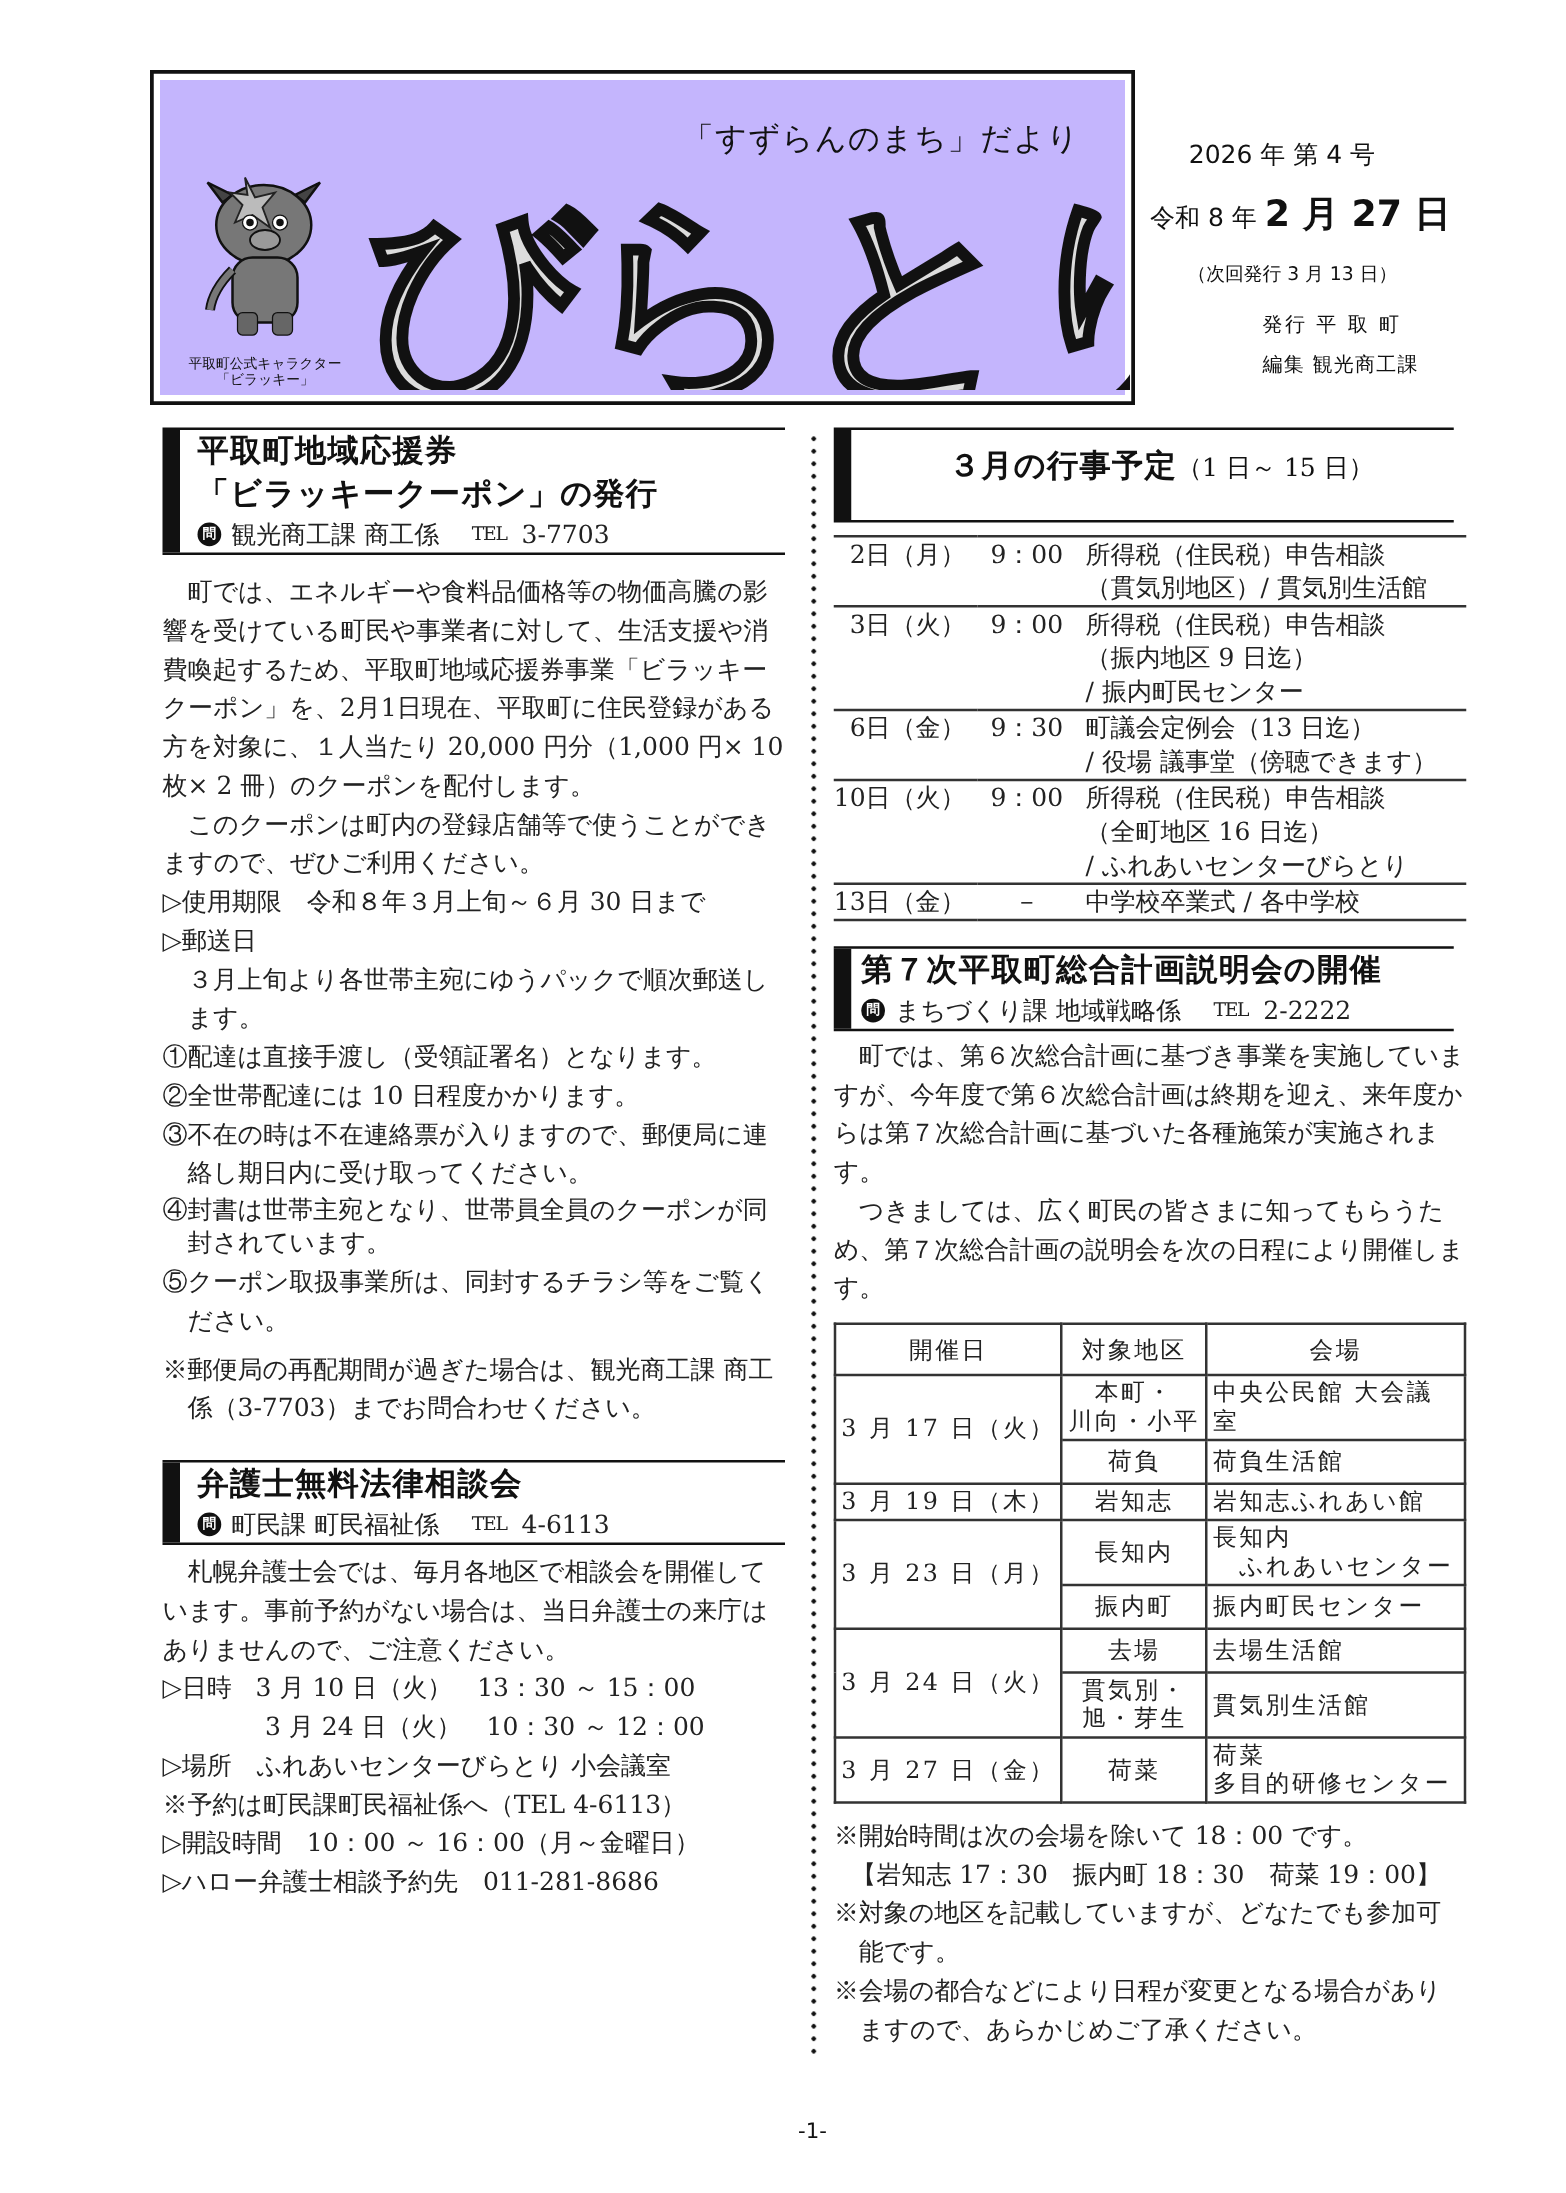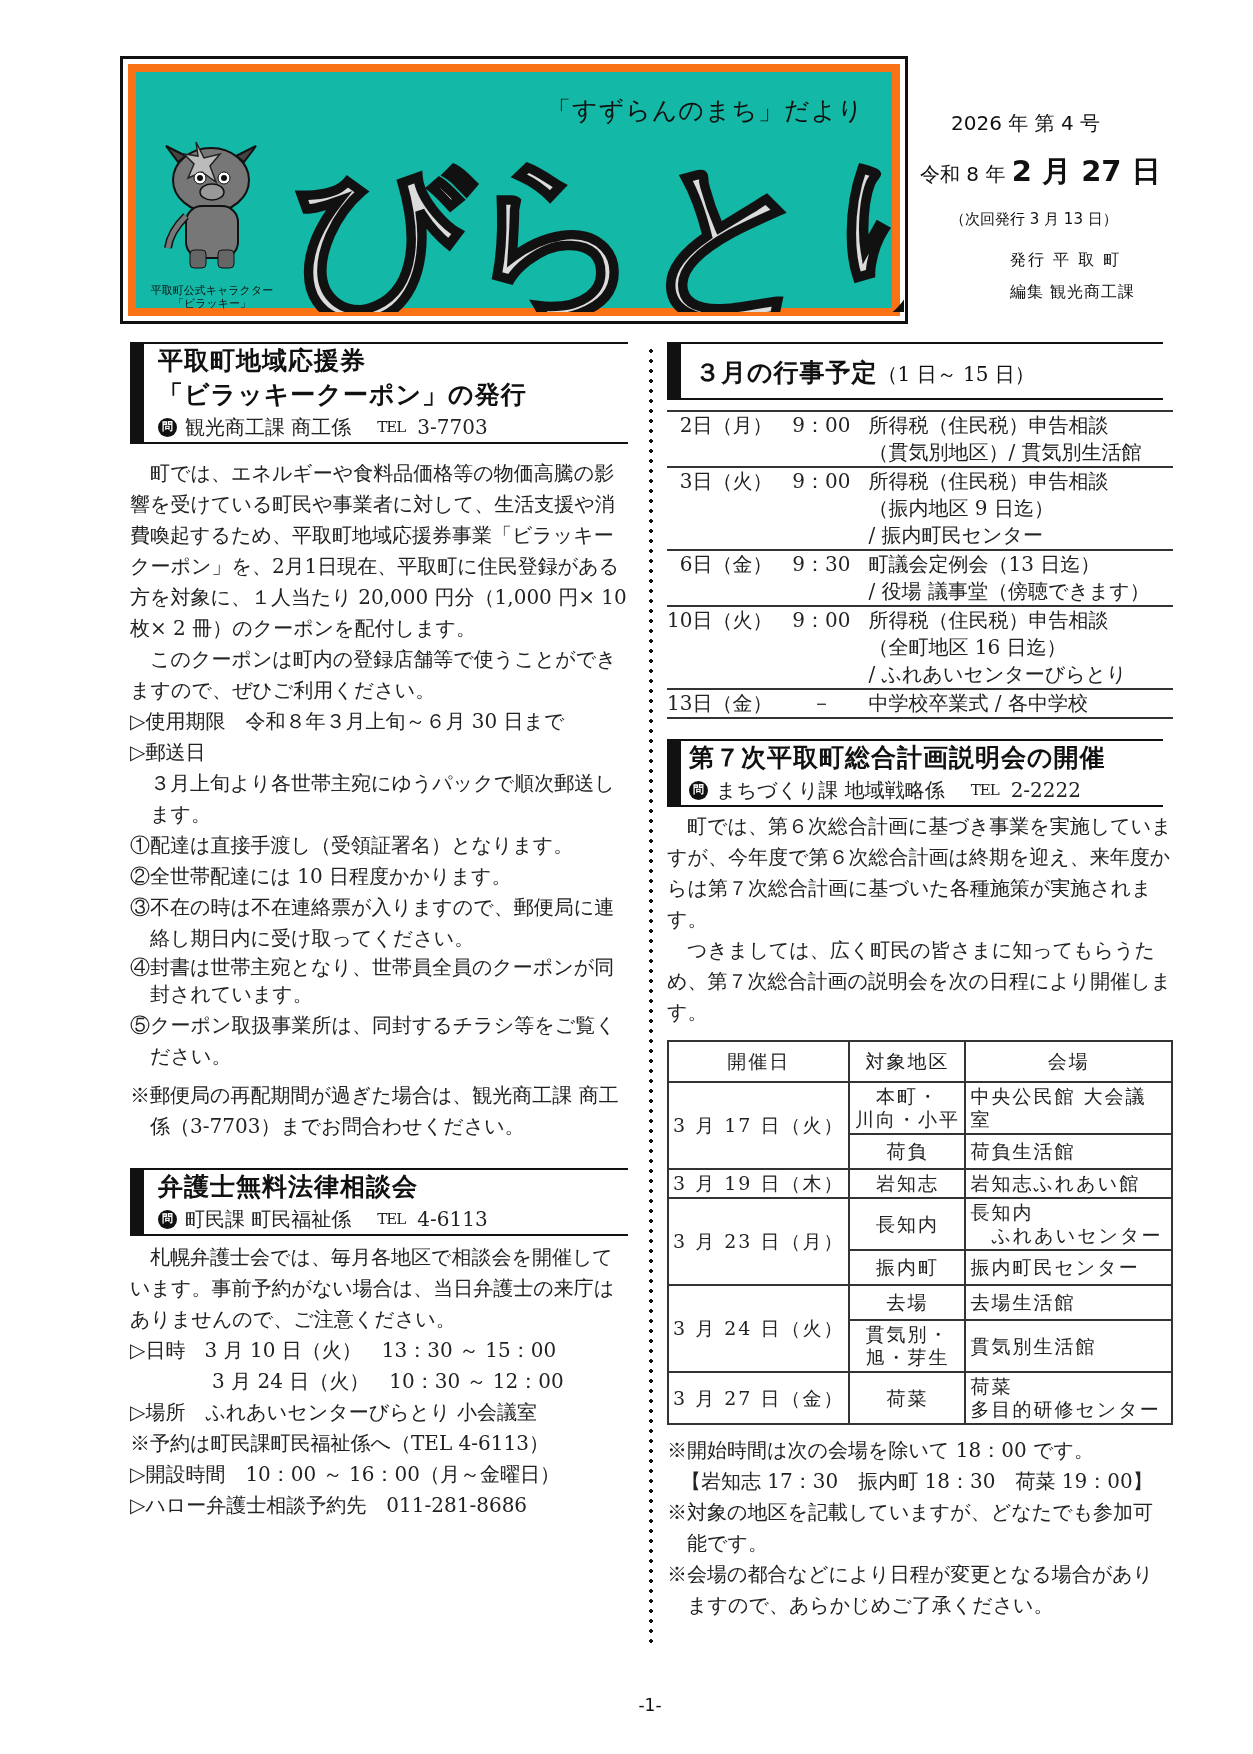--- a/index.html
+++ b/index.html
@@ -11,21 +11,21 @@
     overflow: hidden;
   }
 
   
   .masthead {
     position: absolute; left: 120px; top: 56px; width: 788px; height: 268px;
     border: 3px solid #111; padding: 5px;
   }
   .masthead-inner {
     position: relative; width: 100%; height: 100%;
-    border: 8px solid #f97316; background: #14b8a6;
+    border: 8px solid #c4b5fd; background: #c4b5fd;
   }
   .tagline {
     position: absolute; left: 410px; top: 22px;
     font-family: "DejaVu Sans", sans-serif; font-size: 25px; letter-spacing: 1px; color: #111;
   }
   .logo {
     position: absolute; left: 158px; top: 60px; width: 610px; height: 180px;
   }
   .mascot { position: absolute; left: 20px; top: 60px; width: 110px; height: 140px; }
   .mascot-caption {
@@ -203,21 +203,21 @@
       <p>※予約は町民課町民福祉係へ（TEL 4-6113）</p>
       <p>▷開設時間　10：00 ～ 16：00（月～金曜日）</p>
       <p>▷ハロー弁護士相談予約先　011-281-8686</p>
     </div>
   </section>
 </div>
 
 <div class="col col-right">
 
   <section>
-    <div class="sec-head" style="width:496px; height:58px; padding-top:12px;">
+    <div class="sec-head" style="width:496px; height:76px; padding-top:12px;text-align:center;">
       <div class="sec-title">
         <span>３月の行事予定</span><span class="sub">（1 日～ 15 日）</span>
       </div>
     </div>
     <table class="events">
       <tbody>
         <tr>
           <td class="d">2日（月）</td>
           <td class="t">9：00</td>
           <td class="e">所得税（住民税）申告相談

